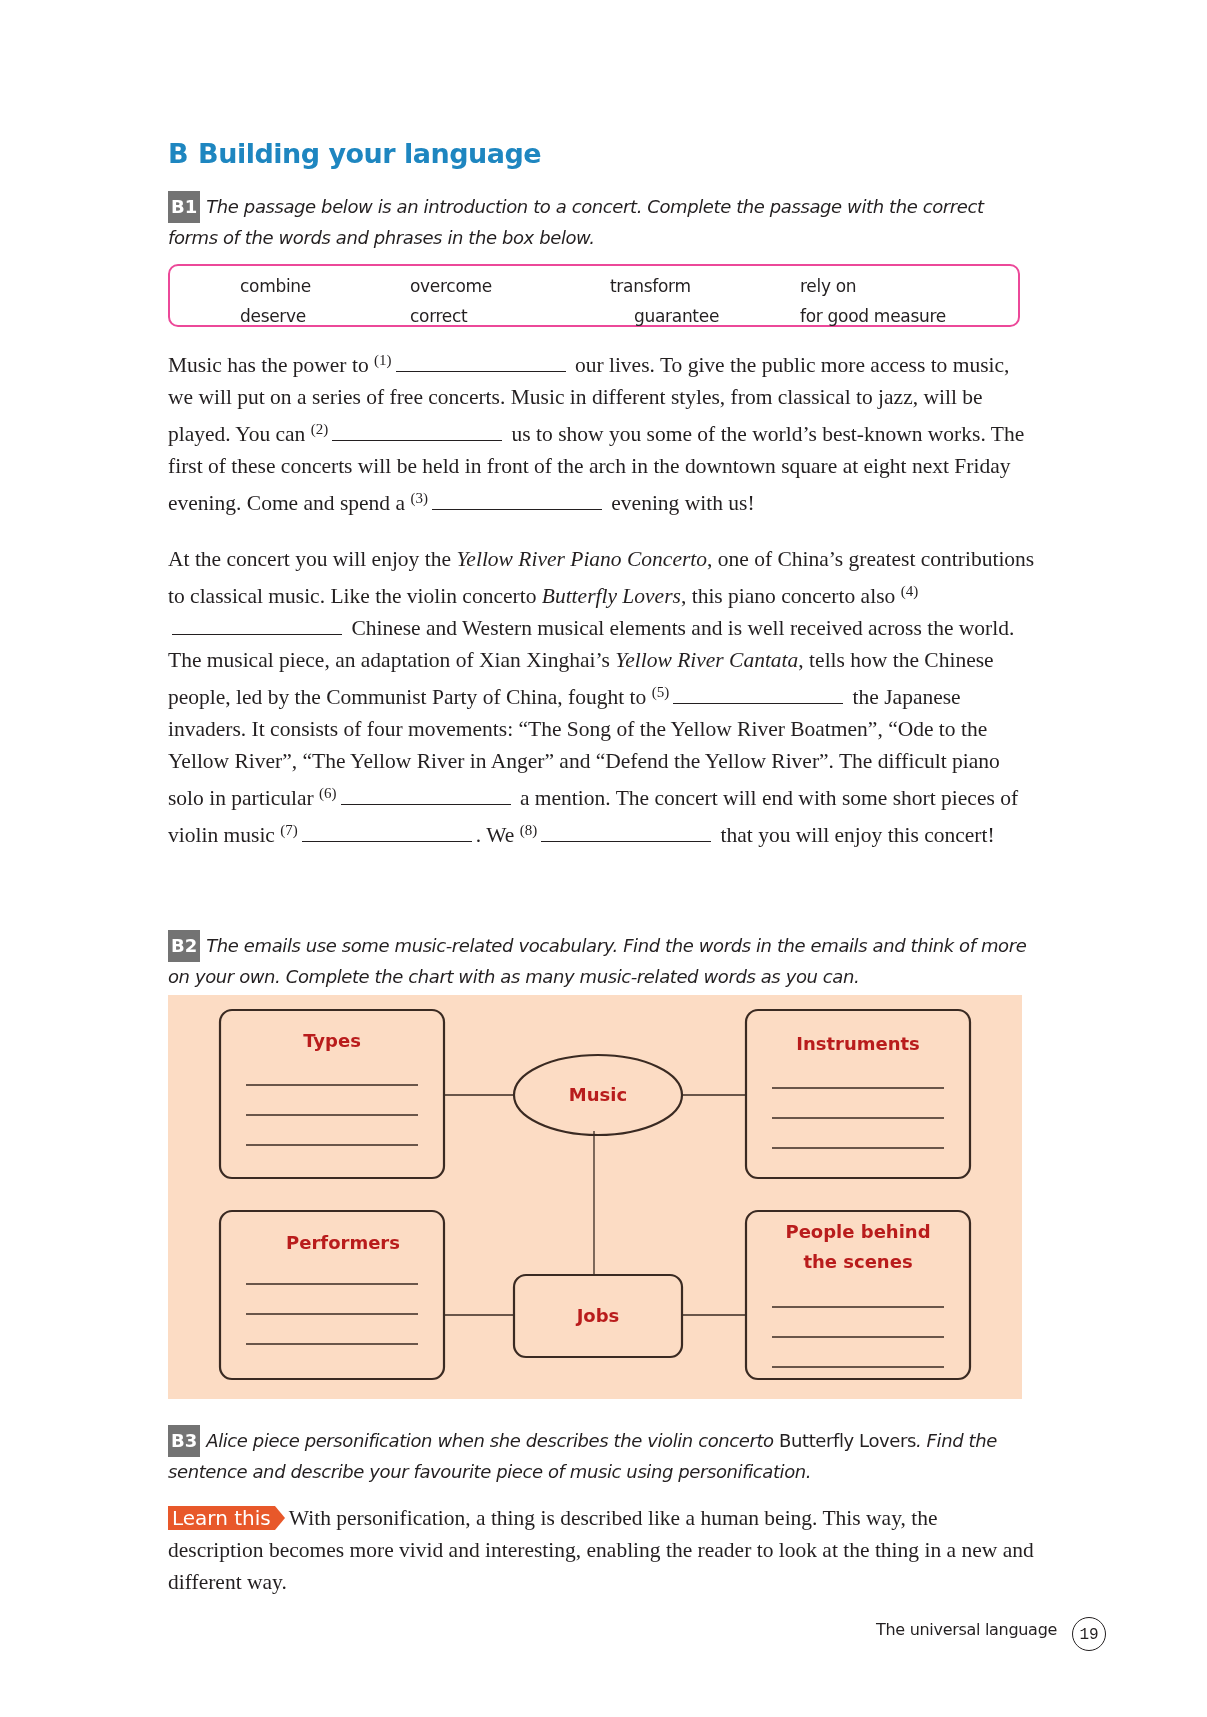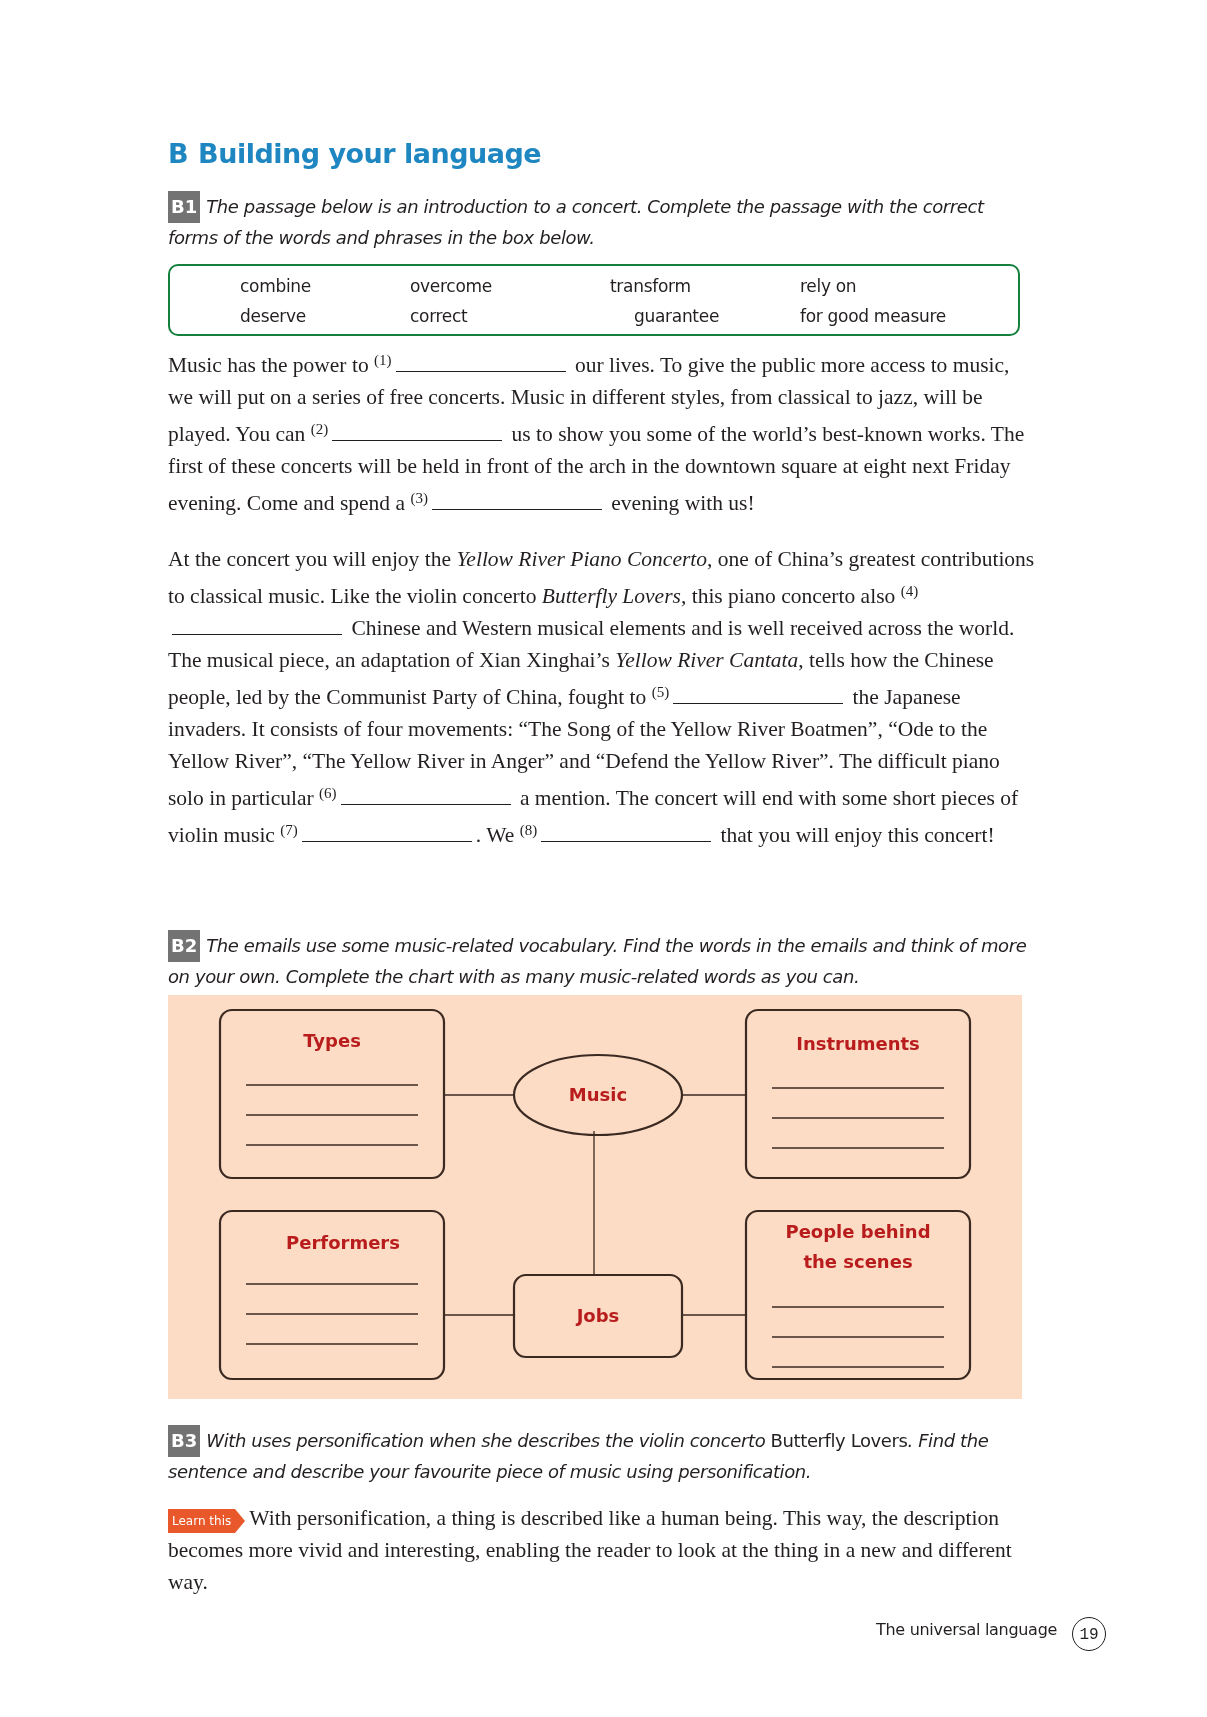--- a/index.html
+++ b/index.html
@@ -14,37 +14,37 @@
     .section-title .letter { margin-right: 10px; }
 
     .task { position: absolute; left: 0; width: 870px; font-family: "DejaVu Sans", sans-serif; font-style: italic; font-size: 18px; line-height: 30px; color: #231f20; letter-spacing: -0.4px; }
     .badge {
       display: inline-block; background: #737373; color: #fff; font-style: normal; font-weight: bold;
       font-size: 18px; line-height: 24px; padding: 4px 3px; margin-right: 6px; letter-spacing: 0;
     }
     .upright { font-style: normal; }
 
     .wordbox {
-      position: absolute; top: 264px; left: 0; width: 852px; height: 72px;
-      border: 2px solid #15803d; border-radius: 10px; box-sizing: border-box;
+      position: absolute; top: 264px; left: 0; width: 852px; height: 63px;
+      border: 2px solid #ec4899; border-radius: 10px; box-sizing: border-box;
     }
     .word { position: absolute; font-family: "DejaVu Sans", sans-serif; font-size: 17px; color: #231f20; white-space: nowrap; letter-spacing: -0.3px; }
 
     .passage { position: absolute; left: 0; width: 870px; font-family: "Liberation Serif", serif; font-size: 21.5px; line-height: 32px; color: #231f20; }
     .passage p { margin: 0; }
     .num { font-size: 15px; vertical-align: 7px; }
     .blank { display: inline-block; width: 170px; border-bottom: 1.5px solid #231f20; height: 18px; margin: 0 4px; vertical-align: baseline; }
 
     .diagram { position: absolute; left: 0; top: 995px; width: 854px; height: 404px; background: #fcdcc4; }
     .diagram svg { position: absolute; left: 0; top: 0; }
     .dlabel { position: absolute; font-family: "DejaVu Sans", sans-serif; font-weight: bold; font-size: 18px; color: #b91c1c; text-align: center; line-height: 30px; }
 
     .learn {
       display: inline-block; position: relative; background: #e8582a; color: #fff;
-      font-family: "DejaVu Sans", sans-serif; font-size: 12px; line-height: 24px; padding: 0 4px 0 4px; margin-right: 14px;
+      font-family: "DejaVu Sans", sans-serif; font-size: 20px; line-height: 24px; padding: 0 4px 0 4px; margin-right: 14px;
     }
     .learn:after {
       content: ""; position: absolute; right: -10px; top: 0;
       border-top: 12px solid transparent; border-bottom: 12px solid transparent; border-left: 10px solid #e8582a;
     }
 
     .footer { position: absolute; top: 1620px; left: 708px; font-family: "DejaVu Sans", sans-serif; font-size: 16px; color: #231f20; white-space: nowrap; letter-spacing: -0.3px; }
     .pagenum {
       position: absolute; top: 1617px; left: 904px; width: 34px; height: 34px; border: 1.5px solid #231f20; border-radius: 50%;
       font-family: Liberation Mono, monospace; font-size: 16px; text-align: center; line-height: 34px; box-sizing: border-box; color: #231f20;
@@ -146,21 +146,21 @@
     <div class="dlabel" style="left:346px; width:168px; top:85px;">Music</div>
     <div class="dlabel" style="left:63px; width:224px; top:233px;">Performers</div>
     <div class="dlabel" style="left:346px; width:168px; top:306px;">Jobs</div>
     <div class="dlabel" style="left:578px; width:224px; top:222px;">
       <div>People behind</div>
       <div>the scenes</div>
     </div>
   </div>
 
   <div class="task" style="top:1425px;">
-    <span class="badge">B3</span><span>With uses personification when she describes the violin concerto</span>
+    <span class="badge">B3</span><span>Alice piece personification when she describes the violin concerto</span>
     <span class="upright">Butterfly Lovers</span><span>. Find the sentence and describe your favourite piece of music using personification.</span>
   </div>
 
   <div class="passage" style="top:1502px;">
     <p><span class="learn">Learn this</span><span>With personification, a thing is described like a human being. This way, the description becomes more vivid and interesting, enabling the reader to look at the thing in a new and different way.</span></p>
   </div>
 
   <div class="footer">The universal language</div>
   <div class="pagenum">19</div>
 </div>

